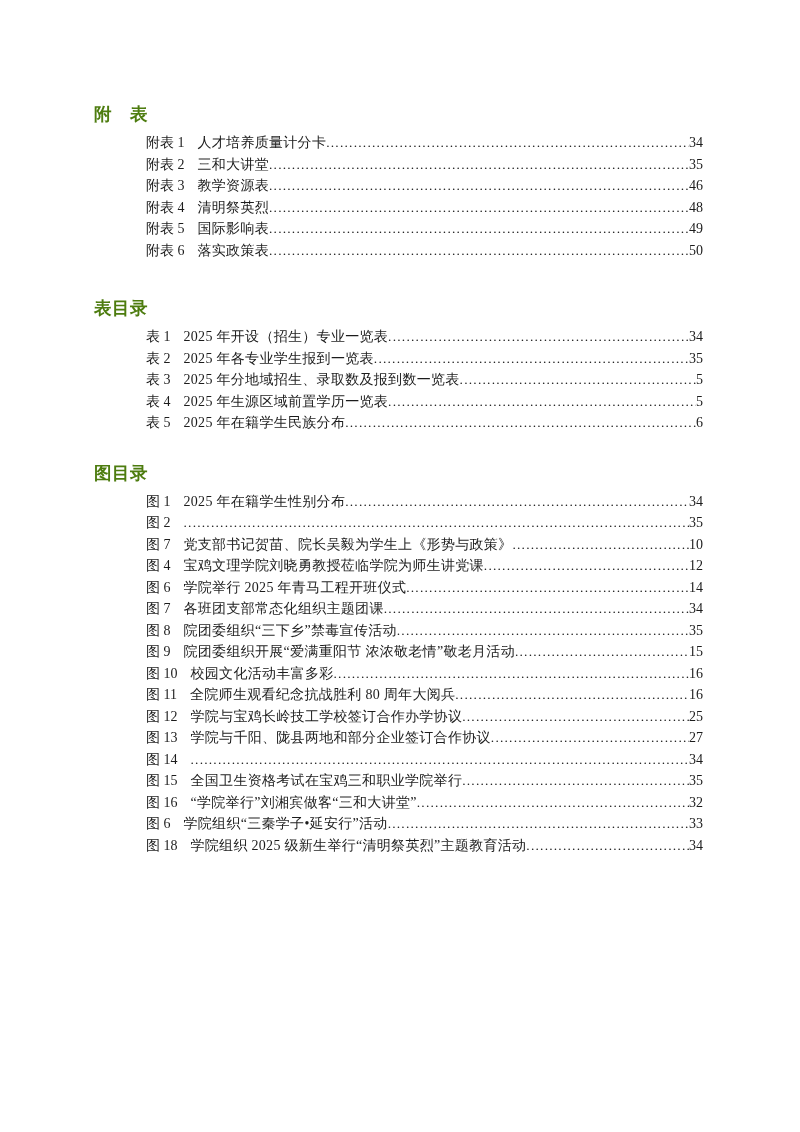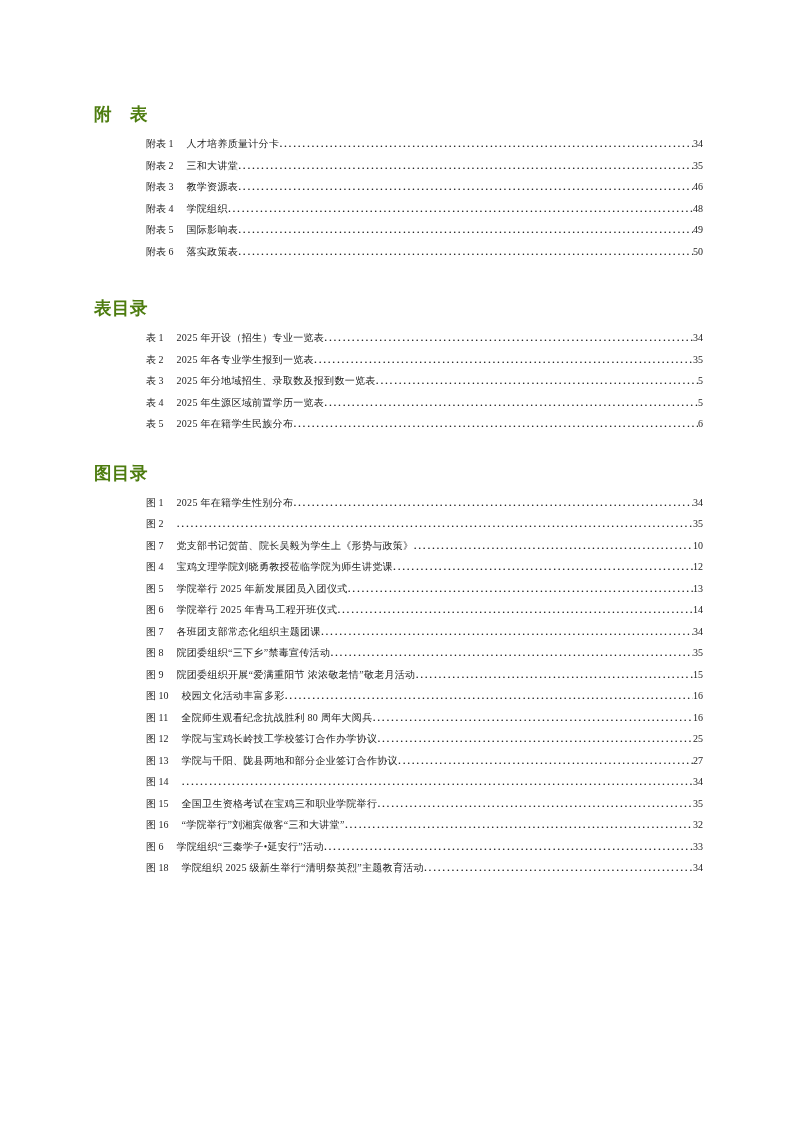--- a/index.html
+++ b/index.html
@@ -27,21 +27,21 @@
     font-size: 17.5px;
     line-height: 19px;
     color: #4d7c0f;
     margin: 0 0 8px 0;
     letter-spacing: 0.5px;
   }
   .entries { padding-left: 28px; }
   .toc-row {
     display: flex;
     align-items: baseline;
-    font-size: 10px;
+    font-size: 14px;
     line-height: 21.5px;
     height: 21.5px;
     white-space: nowrap;
     padding-left: 24px;
   }
   .entry-label {
     flex: 0 0 auto;
     margin-right: 13px;
   }
   .entry-title {
@@ -86,21 +86,21 @@
     <span class="entry-page">35</span>
   </div>
         <div class="toc-row">
     <span class="entry-label">附表 3</span>
     <span class="entry-title">教学资源表</span>
     <span class="dot-leader"></span>
     <span class="entry-page">46</span>
   </div>
         <div class="toc-row">
     <span class="entry-label">附表 4</span>
-    <span class="entry-title">学院组织</span>
+    <span class="entry-title">清明祭英烈</span>
     <span class="dot-leader"></span>
     <span class="entry-page">48</span>
   </div>
         <div class="toc-row">
     <span class="entry-label">附表 5</span>
     <span class="entry-title">国际影响表</span>
     <span class="dot-leader"></span>
     <span class="entry-page">49</span>
   </div>
         <div class="toc-row">
@@ -168,26 +168,20 @@
     <span class="dot-leader"></span>
     <span class="entry-page">10</span>
   </div>
         <div class="toc-row">
     <span class="entry-label">图 4</span>
     <span class="entry-title">宝鸡文理学院刘晓勇教授莅临学院为师生讲党课</span>
     <span class="dot-leader"></span>
     <span class="entry-page">12</span>
   </div>
         <div class="toc-row">
-    <span class="entry-label">图 5</span>
-    <span class="entry-title">学院举行 2025 年新发展团员入团仪式</span>
-    <span class="dot-leader"></span>
-    <span class="entry-page">13</span>
-  </div>
-        <div class="toc-row">
     <span class="entry-label">图 6</span>
     <span class="entry-title">学院举行 2025 年青马工程开班仪式</span>
     <span class="dot-leader"></span>
     <span class="entry-page">14</span>
   </div>
         <div class="toc-row">
     <span class="entry-label">图 7</span>
     <span class="entry-title">各班团支部常态化组织主题团课</span>
     <span class="dot-leader"></span>
     <span class="entry-page">34</span>

